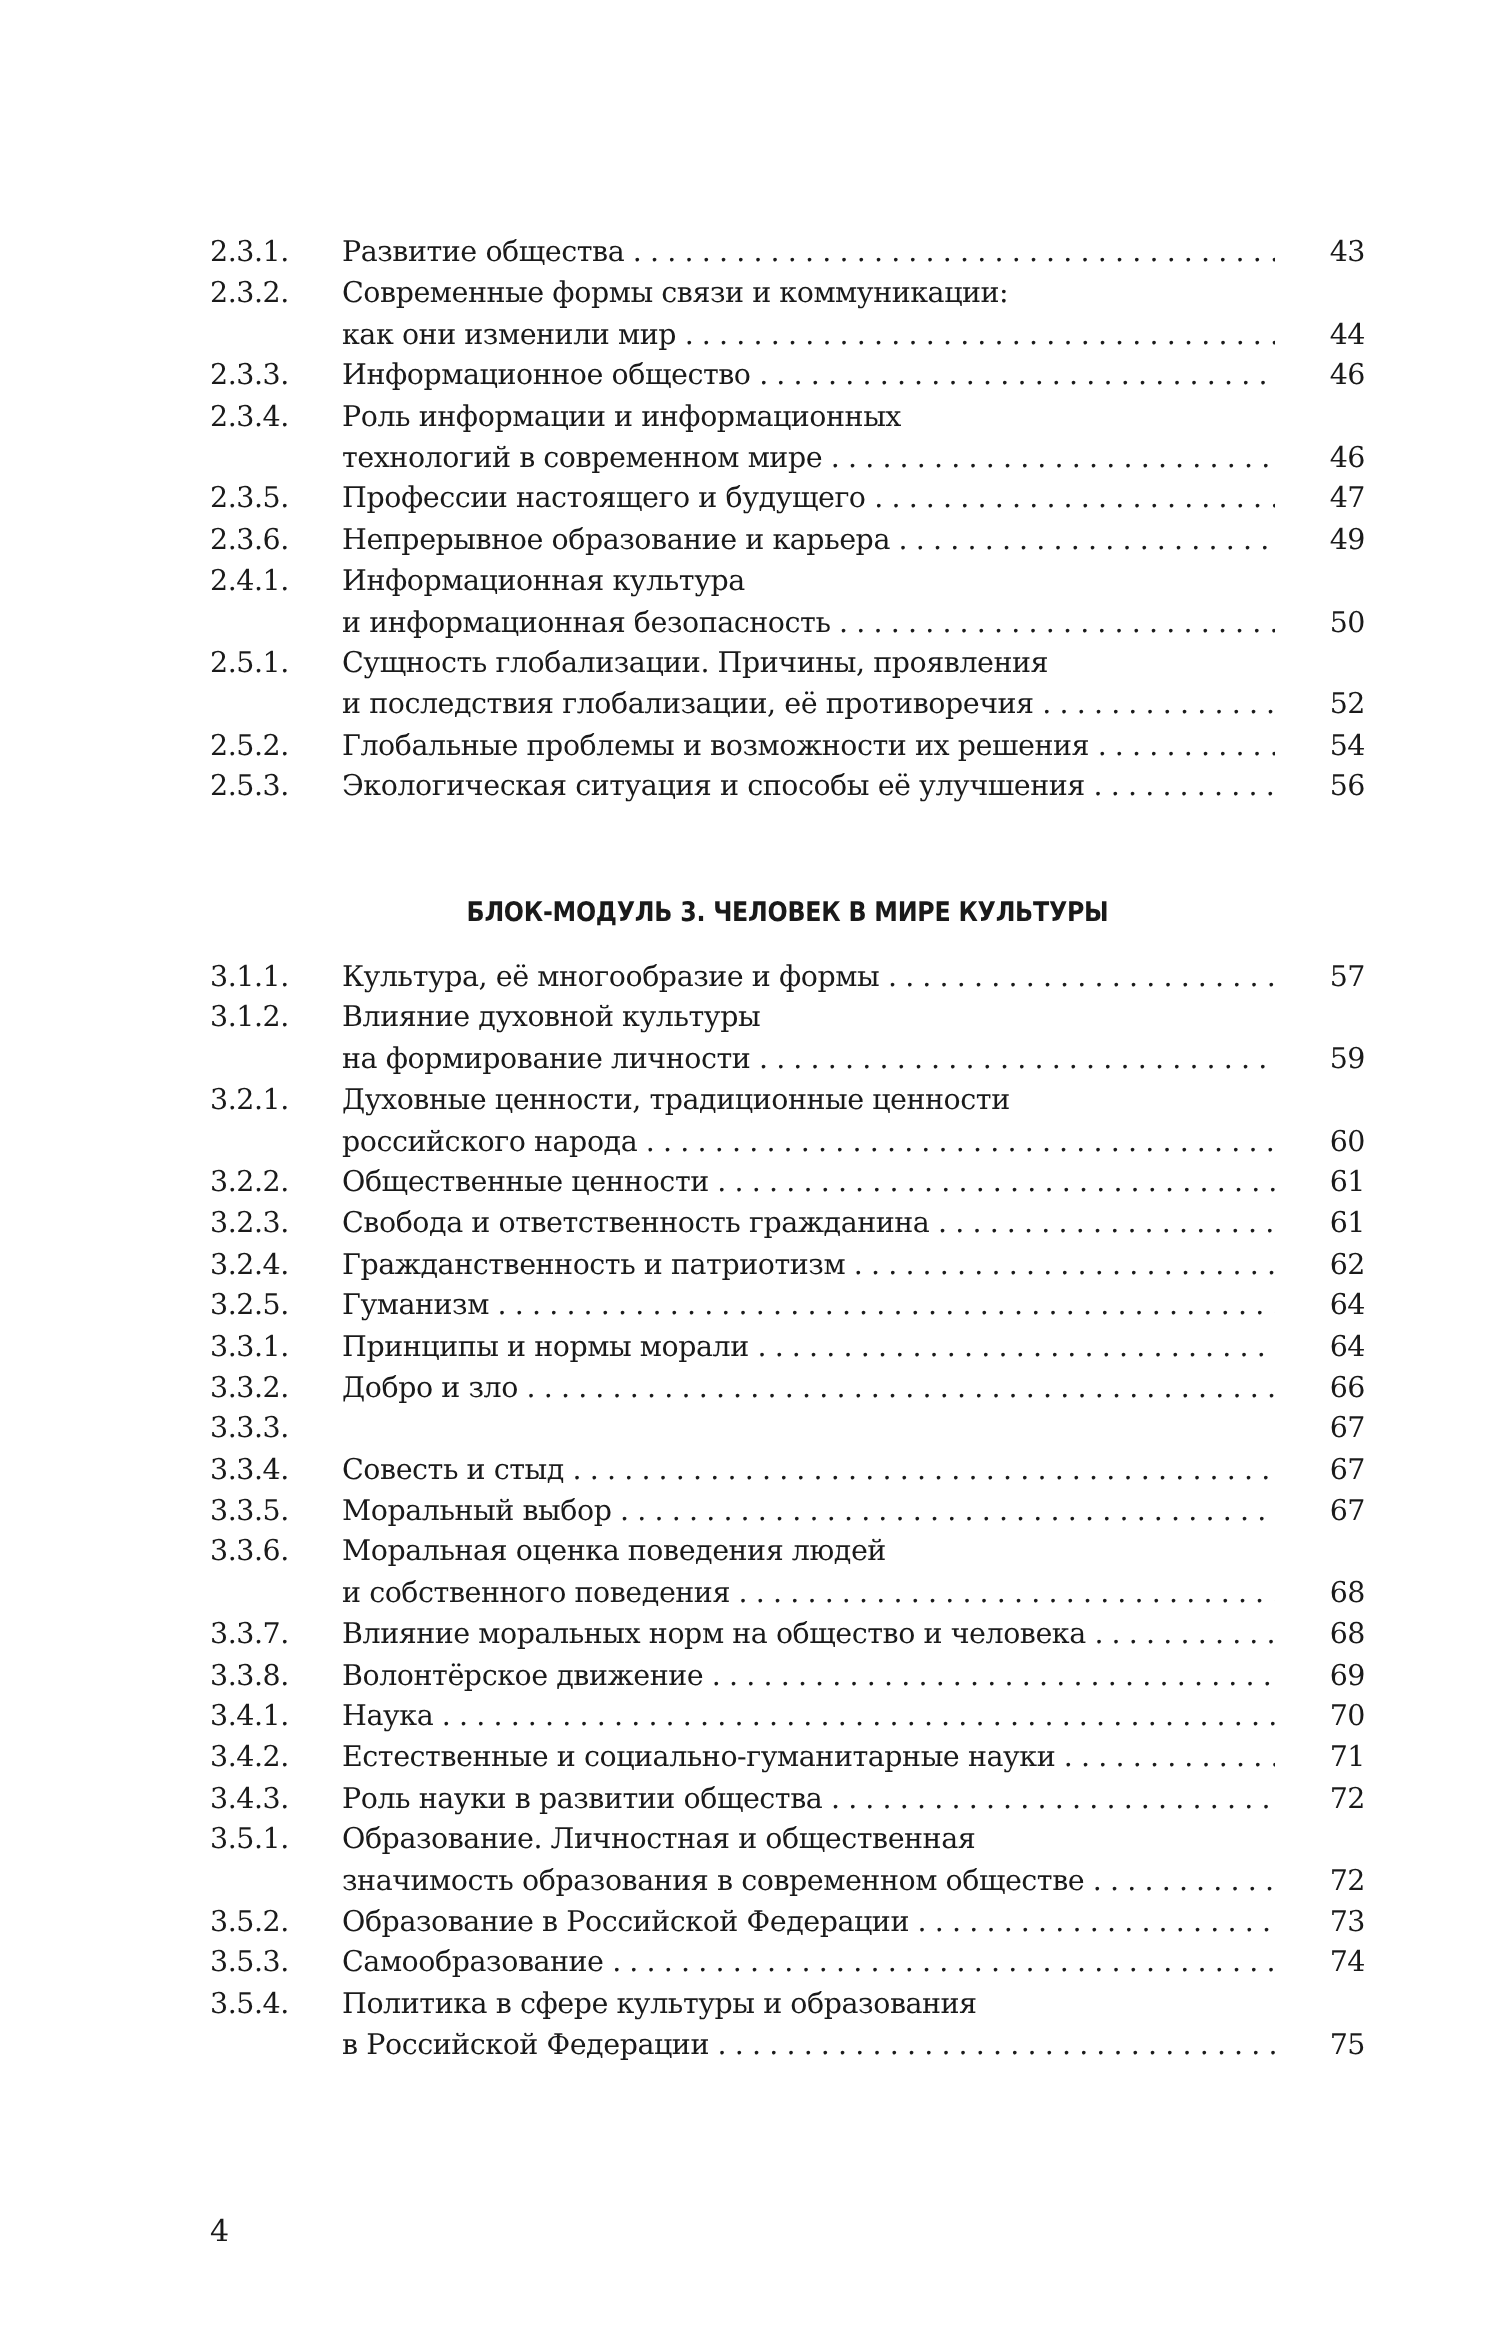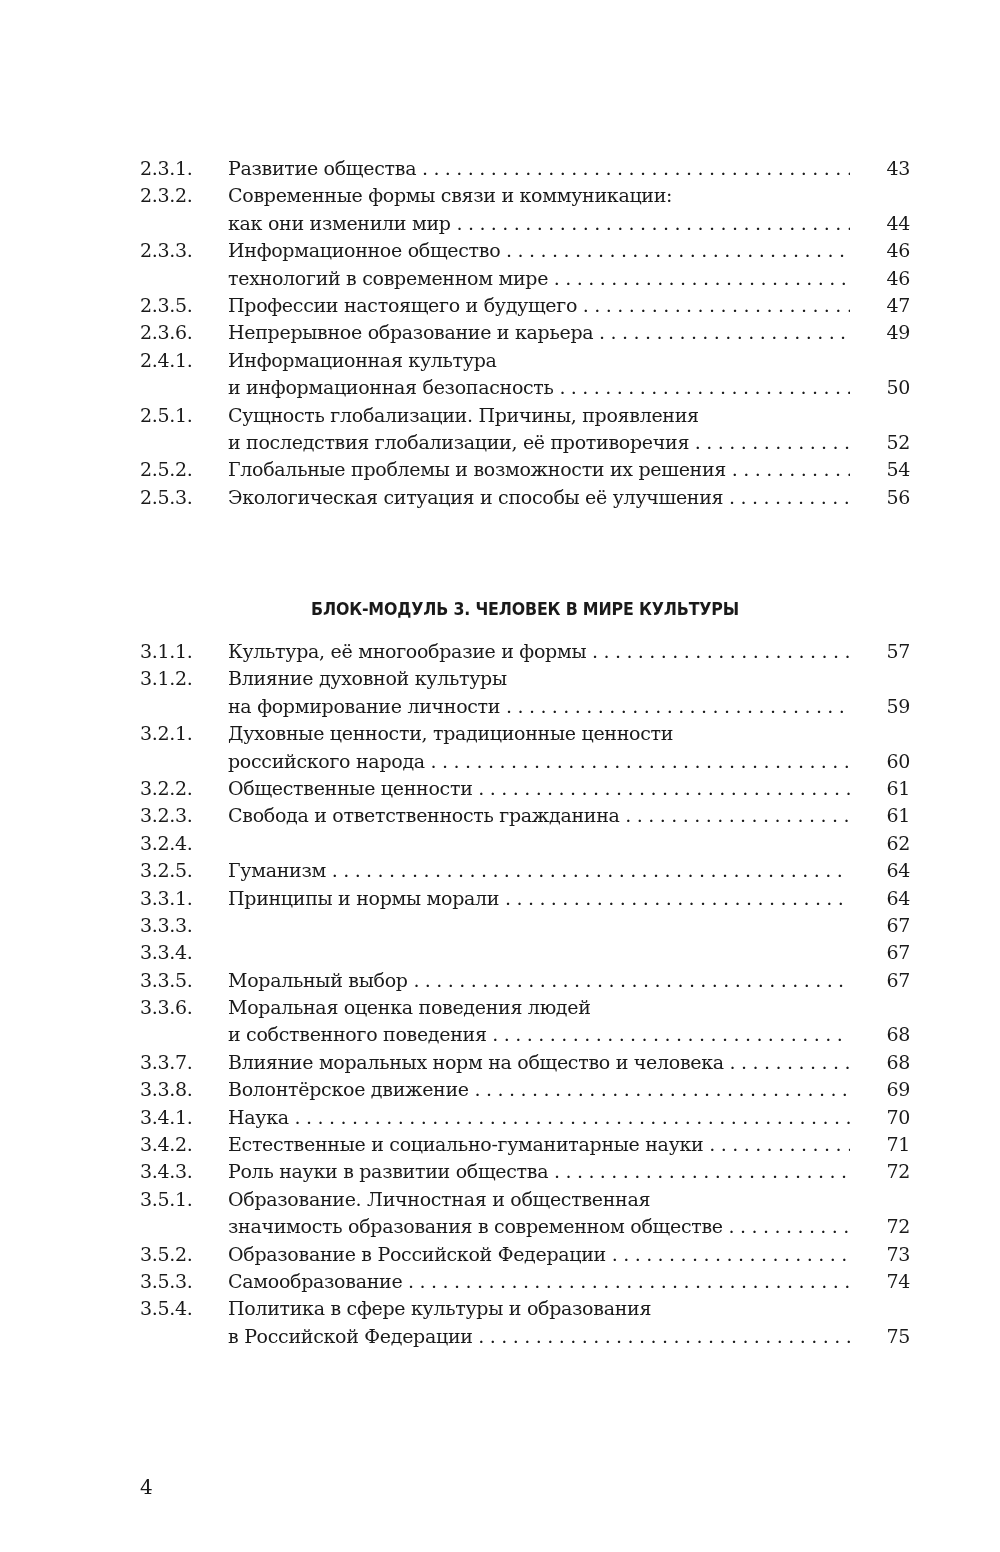--- a/index.html
+++ b/index.html
@@ -38,20 +38,24 @@
       <div class="row">
         <span class="title leader">как они изменили мир</span>
         <span class="page-num">44</span>
       </div>
       <div class="row">
         <span class="num">2.3.3.</span>
         <span class="title leader">Информационное общество</span>
         <span class="page-num">46</span>
       </div>
       <div class="row">
+        <span class="num">2.3.4.</span>
+        <span class="title">Роль информации и информационных</span>
+      </div>
+      <div class="row">
         <span class="title leader">технологий в современном мире</span>
         <span class="page-num">46</span>
       </div>
       <div class="row">
         <span class="num">2.3.5.</span>
         <span class="title leader">Профессии настоящего и будущего</span>
         <span class="page-num">47</span>
       </div>
       <div class="row">
         <span class="num">2.3.6.</span>
@@ -113,38 +117,45 @@
         <span class="title leader">Общественные ценности</span>
         <span class="page-num">61</span>
       </div>
       <div class="row">
         <span class="num">3.2.3.</span>
         <span class="title leader">Свобода и ответственность гражданина</span>
         <span class="page-num">61</span>
       </div>
       <div class="row">
         <span class="num">3.2.4.</span>
+        <span class="title leader">Гражданственность и патриотизм</span>
         <span class="page-num">62</span>
       </div>
       <div class="row">
         <span class="num">3.2.5.</span>
         <span class="title leader">Гуманизм</span>
         <span class="page-num">64</span>
       </div>
       <div class="row">
         <span class="num">3.3.1.</span>
         <span class="title leader">Принципы и нормы морали</span>
         <span class="page-num">64</span>
       </div>
       <div class="row">
+        <span class="num">3.3.2.</span>
+        <span class="title leader">Добро и зло</span>
+        <span class="page-num">66</span>
+      </div>
+      <div class="row">
         <span class="num">3.3.3.</span>
         <span class="page-num">67</span>
       </div>
       <div class="row">
         <span class="num">3.3.4.</span>
+        <span class="title leader">Совесть и стыд</span>
         <span class="page-num">67</span>
       </div>
       <div class="row">
         <span class="num">3.3.5.</span>
         <span class="title leader">Моральный выбор</span>
         <span class="page-num">67</span>
       </div>
       <div class="row">
         <span class="num">3.3.6.</span>
         <span class="title">Моральная оценка поведения людей</span>

